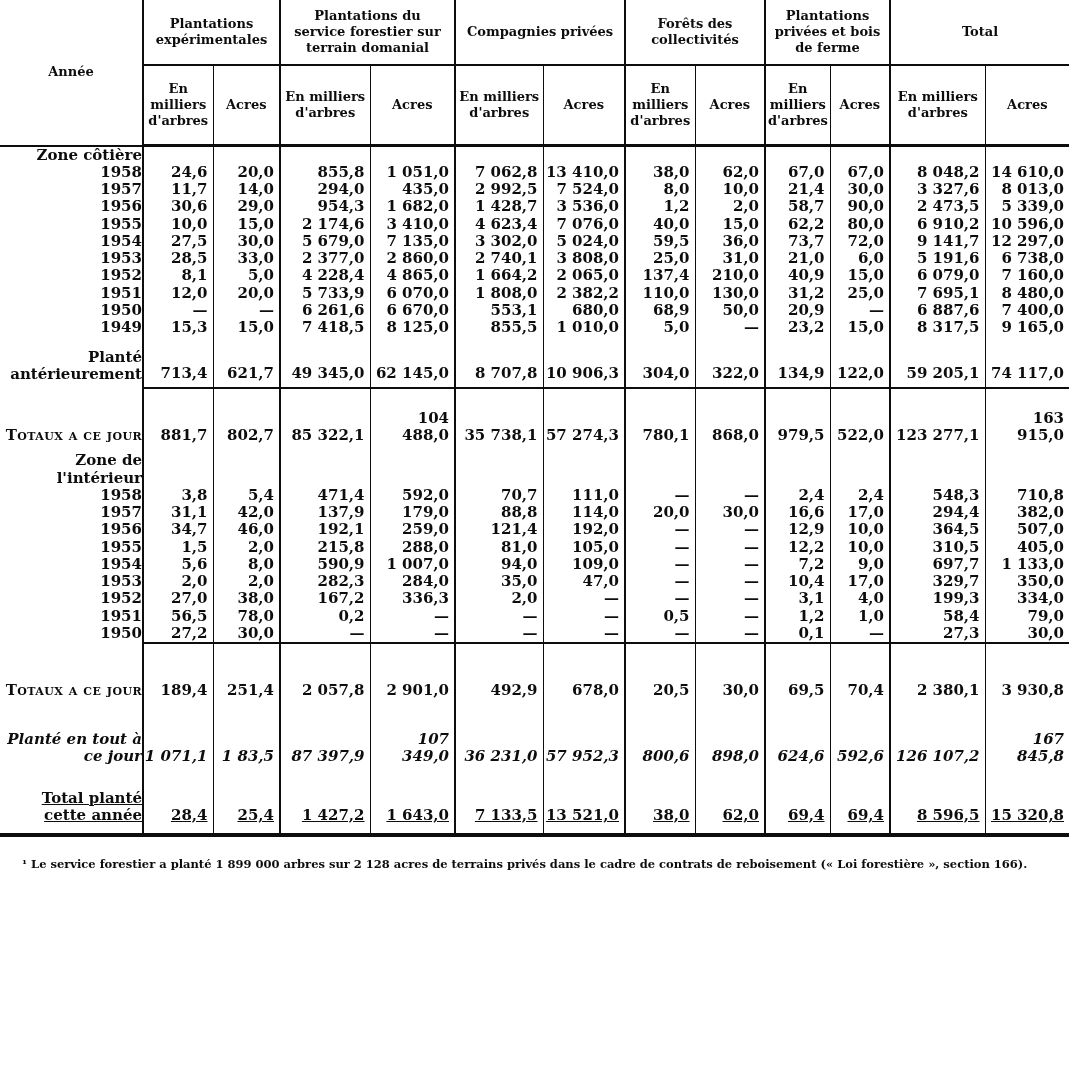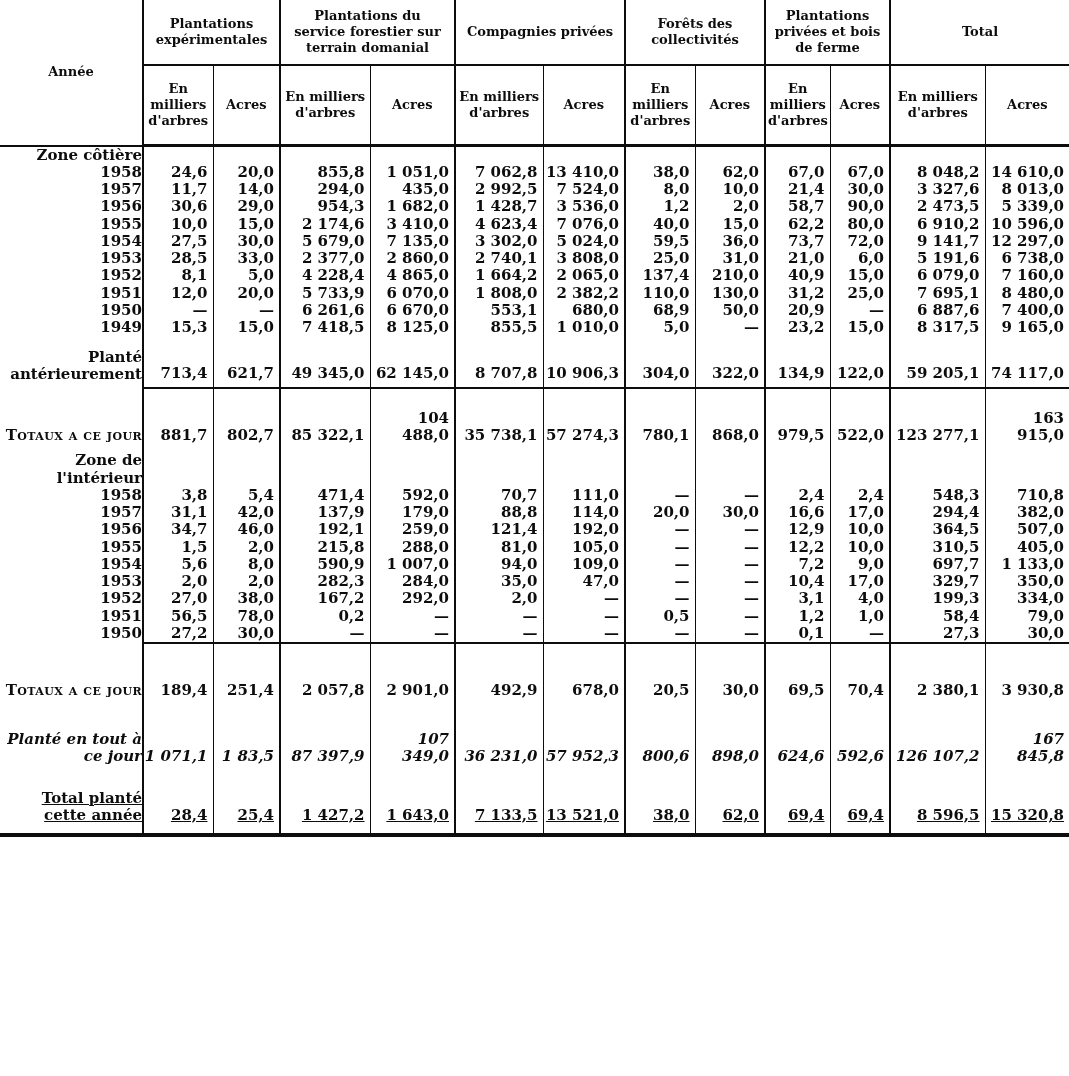--- a/index.html
+++ b/index.html
@@ -388,21 +388,21 @@
           <td class="val gb">10,4</td>
           <td class="val sb">17,0</td>
           <td class="val gb">329,7</td>
           <td class="val sb">350,0</td>
         </tr>
         <tr class="year">
           <td class="lbl">1952</td>
           <td class="val gb">27,0</td>
           <td class="val sb">38,0</td>
           <td class="val gb">167,2</td>
-          <td class="val sb">292,0</td>
+          <td class="val sb">336,3</td>
           <td class="val gb">2,0</td>
           <td class="val sb">—</td>
           <td class="val gb">—</td>
           <td class="val sb">—</td>
           <td class="val gb">3,1</td>
           <td class="val sb">4,0</td>
           <td class="val gb">199,3</td>
           <td class="val sb">334,0</td>
         </tr>
         <tr class="year">
@@ -476,13 +476,14 @@
           <td class="val gb">38,0</td>
           <td class="val sb">62,0</td>
           <td class="val gb">69,4</td>
           <td class="val sb">69,4</td>
           <td class="val gb">8 596,5</td>
           <td class="val sb">15 320,8</td>
         </tr>
       </tbody>
   </table>
   <div class="bottom-rule"></div>
+  <p class="footnote">¹ Le service forestier a planté 1 899 000 arbres sur 2 128 acres de terrains privés dans le cadre de contrats de reboisement (« Loi forestière », section 166).</p>
 </div>
 
 </body></html>

